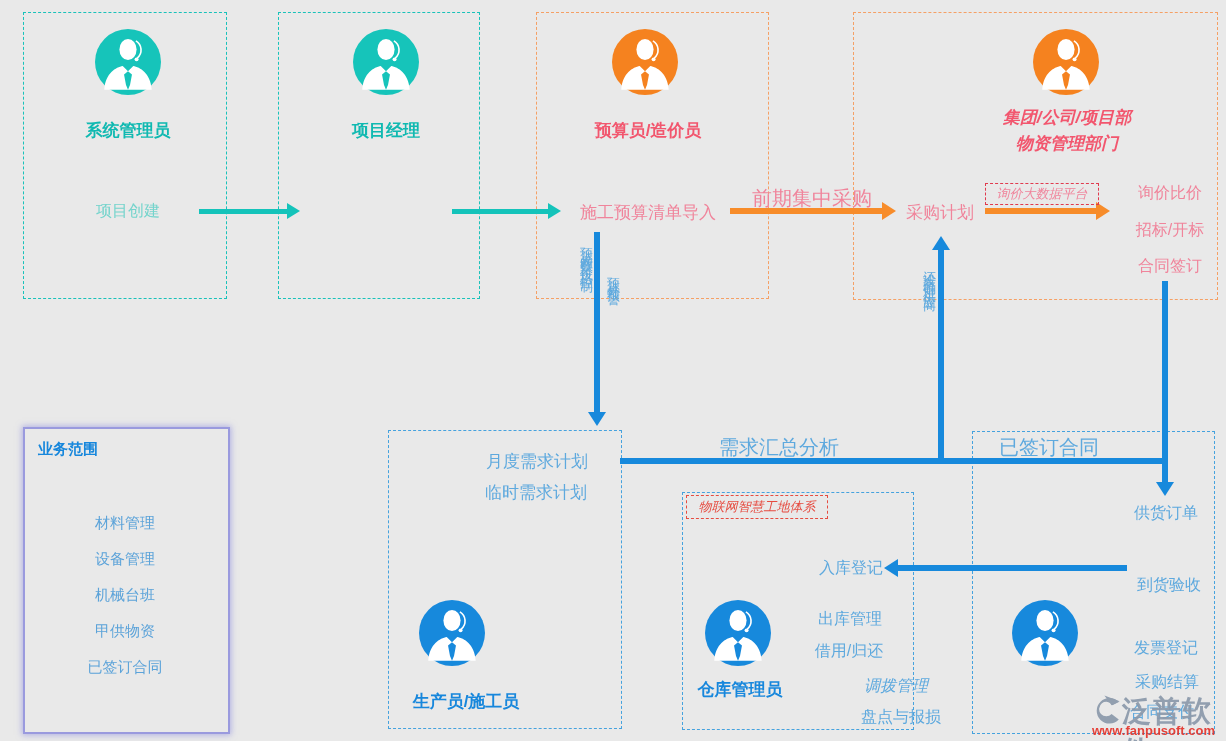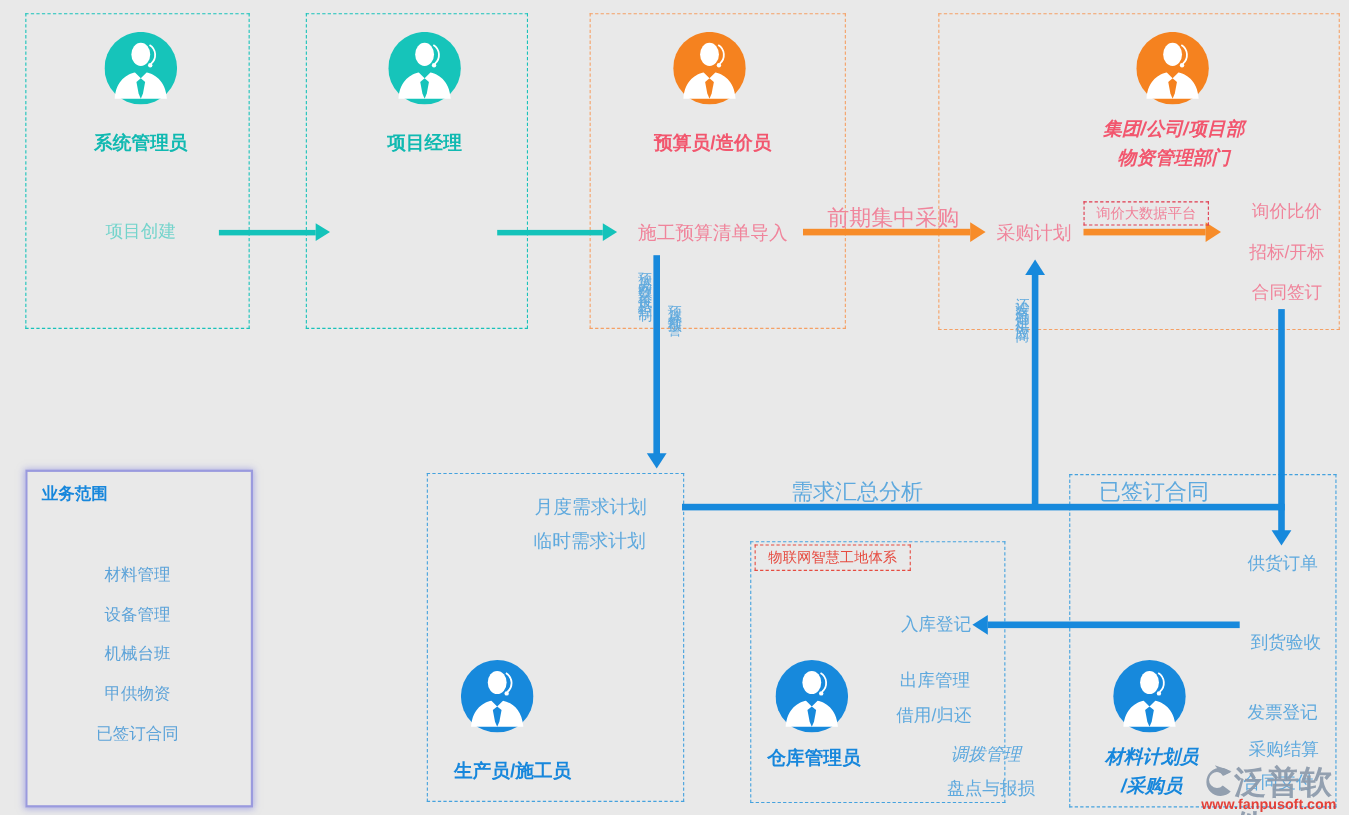--- a/index.html
+++ b/index.html
@@ -38,21 +38,21 @@
   .arr-l{border-width:9px 14px 9px 0;}
   .arr-d{border-width:14px 9px 0 9px;}
   .arr-u{border-width:0 9px 14px 9px;}
   .arr-r.teal{border-left-color:#14c3ba;border-width:8px 0 8px 13px;}
   .arr-r.orange{border-left-color:#f78c2a;}
   .arr-d.blue{border-top-color:#1789dc;}
   .arr-u.blue{border-bottom-color:#1789dc;}
   .arr-l.blue{border-right-color:#1789dc;}
   .vtext{position:absolute;writing-mode:vertical-rl;text-orientation:upright;
          font-size:13px;letter-spacing:4px;color:#5ea9de;}
-  .tagbox{position:absolute;border:1px dashed #e03a4e;display:flex;align-items:center;justify-content:center;font-size:13px;}
+  .tagbox{position:absolute;border:1px dashed #e03a4e;display:flex;align-items:center;justify-content:center;font-size:13px;font-style:italic;}
   .scope-item{font-size:15px;color:#5ca3d9;}
   .wm{position:absolute;opacity:.92;}
   .wm .brand{position:absolute;left:32px;top:0;font-size:29px;font-weight:bold;color:#8b99ab;letter-spacing:1px;}
   .wm .url{position:absolute;left:2px;top:31px;font-size:13px;font-weight:bold;color:#e4342b;}
 </style>
 </head>
 <body>
 
 <div id="canvas">
 
@@ -136,22 +136,20 @@
       </svg>
   </div>
 
   <div class="ctr role-title t-teal" style="left:128px;top:130px;">系统管理员</div>
   <div class="ctr role-title t-teal" style="left:386px;top:130px;">项目经理</div>
   <div class="ctr role-title t-pink" style="left:648px;top:130px;">预算员/造价员</div>
   <div class="ctr role-title t-pink pre" style="left:1067px;top:131px;">集团/公司/项目部
 物资管理部门</div>
   <div class="ctr role-title t-blue" style="left:466px;top:701px;">生产员/施工员</div>
   <div class="ctr role-title t-blue" style="left:740px;top:689px;">仓库管理员</div>
-  <div class="ctr role-title t-blue pre" style="left:1047px;top:702px;">材料计划员
-/采购员</div>
 
   <div class="ctr flow t-teal-l" style="left:128px;top:211px;font-size:16px;">项目创建</div>
   <div class="ctr flow t-pink-l" style="left:648px;top:212px;">施工预算清单导入</div>
   <div class="ctr flow t-pink-l" style="left:940px;top:212px;">采购计划</div>
   <div class="ctr flow-s t-pink-l" style="left:1170px;top:193px;">询价比价</div>
   <div class="ctr flow-s t-pink-l" style="left:1170px;top:230px;">招标/开标</div>
   <div class="ctr flow-s t-pink-l" style="left:1170px;top:266px;">合同签订</div>
 
   <div class="hline teal" style="left:199px;top:209px;width:88px;"></div>
   <div class="arr arr-r teal" style="left:287px;top:203px;"></div>

